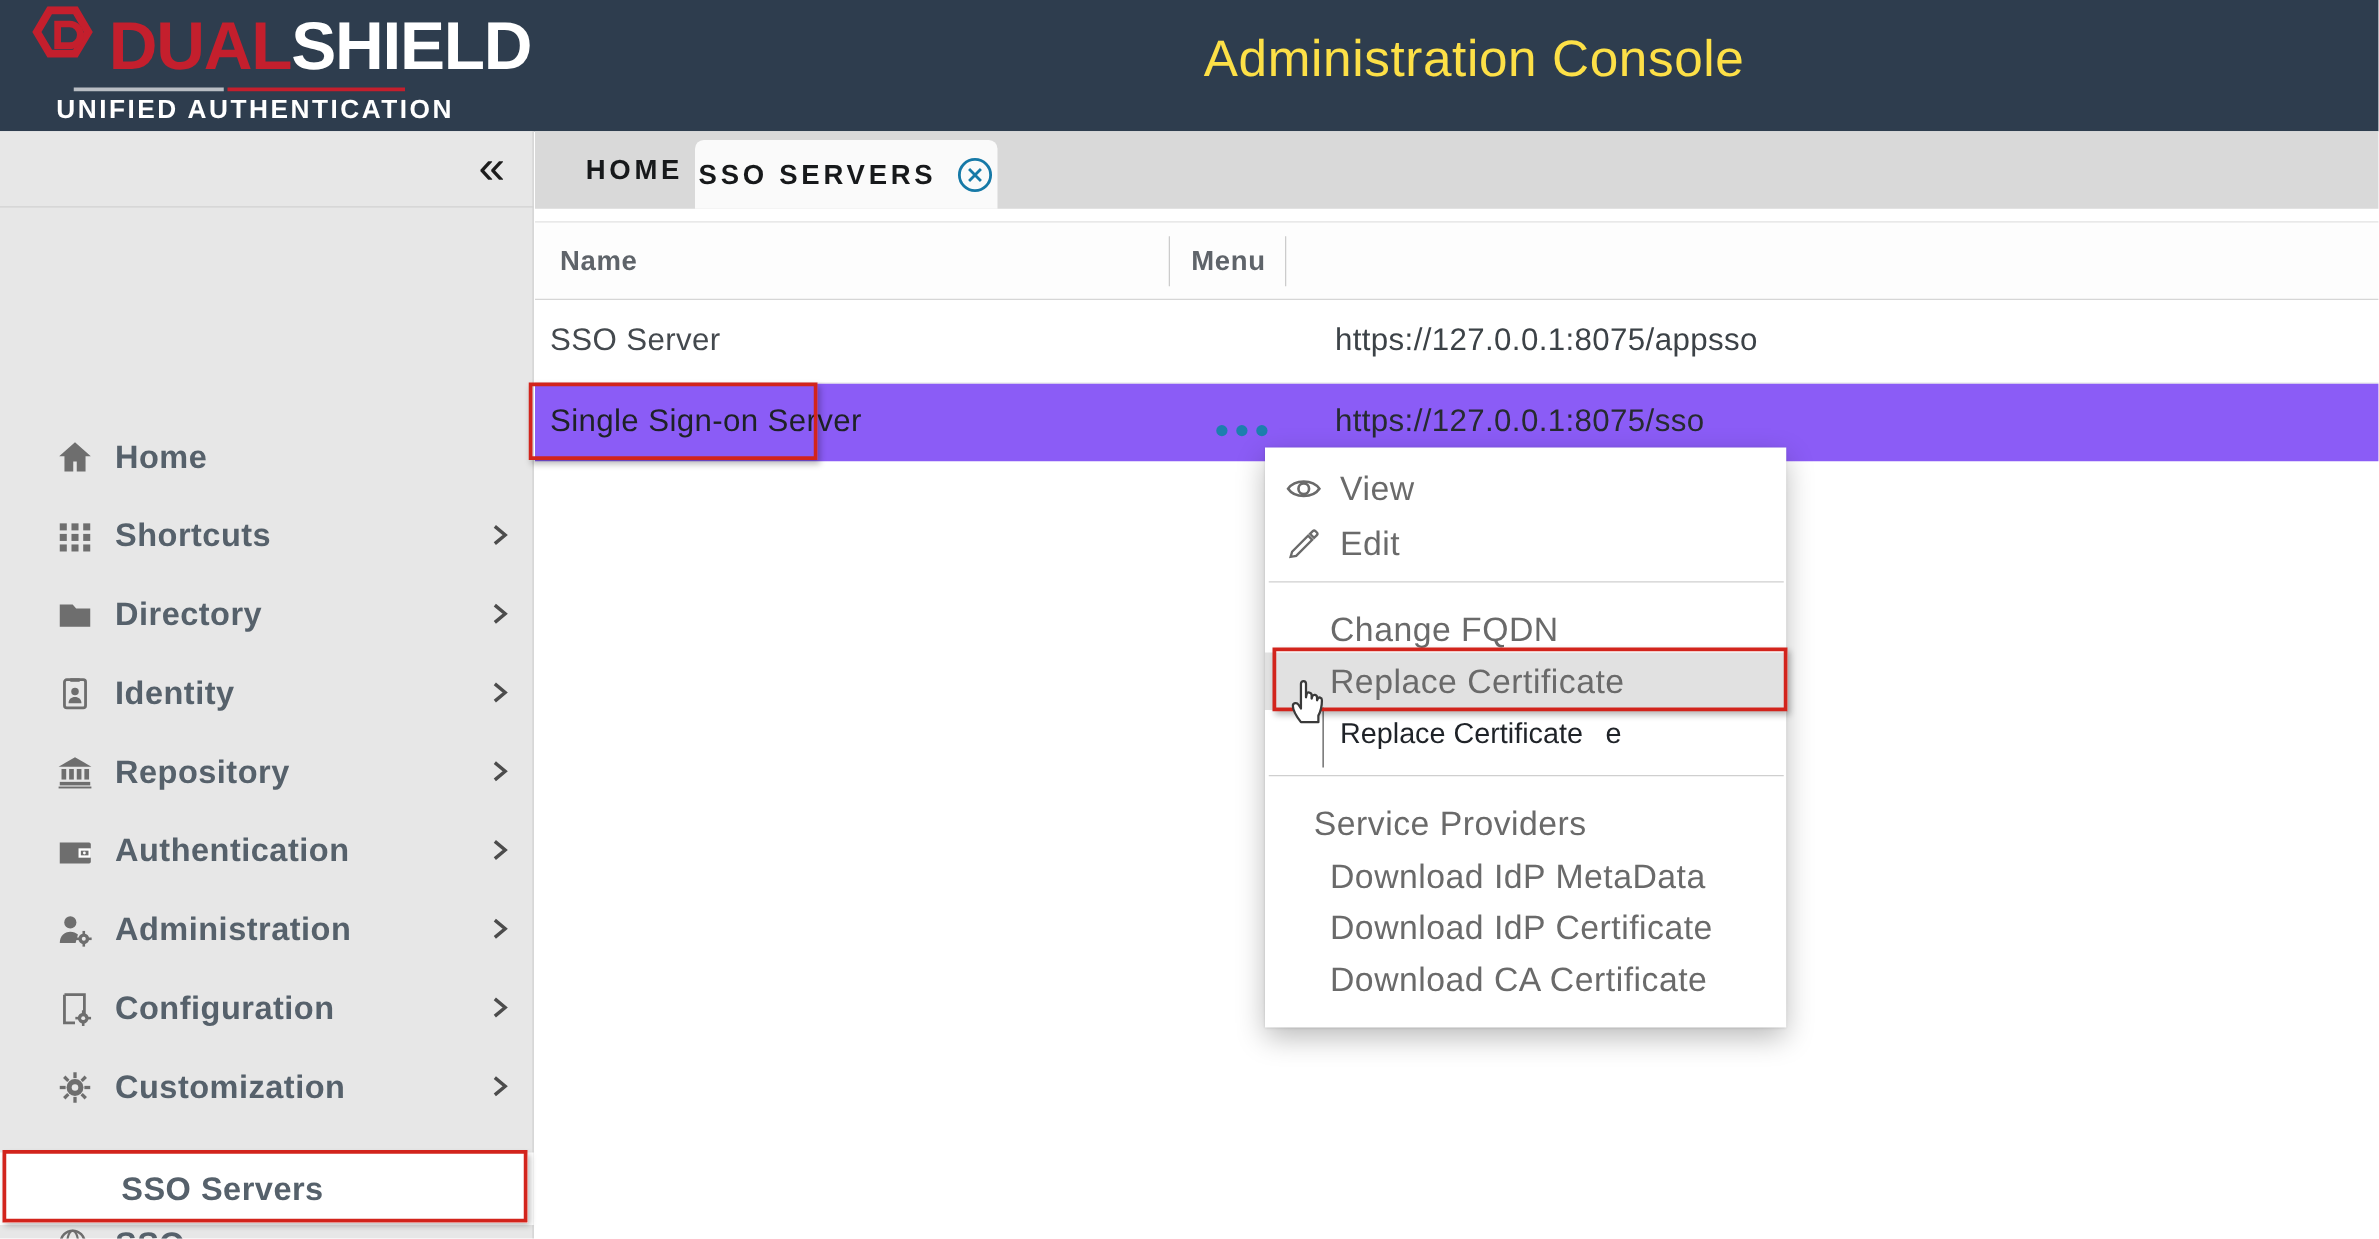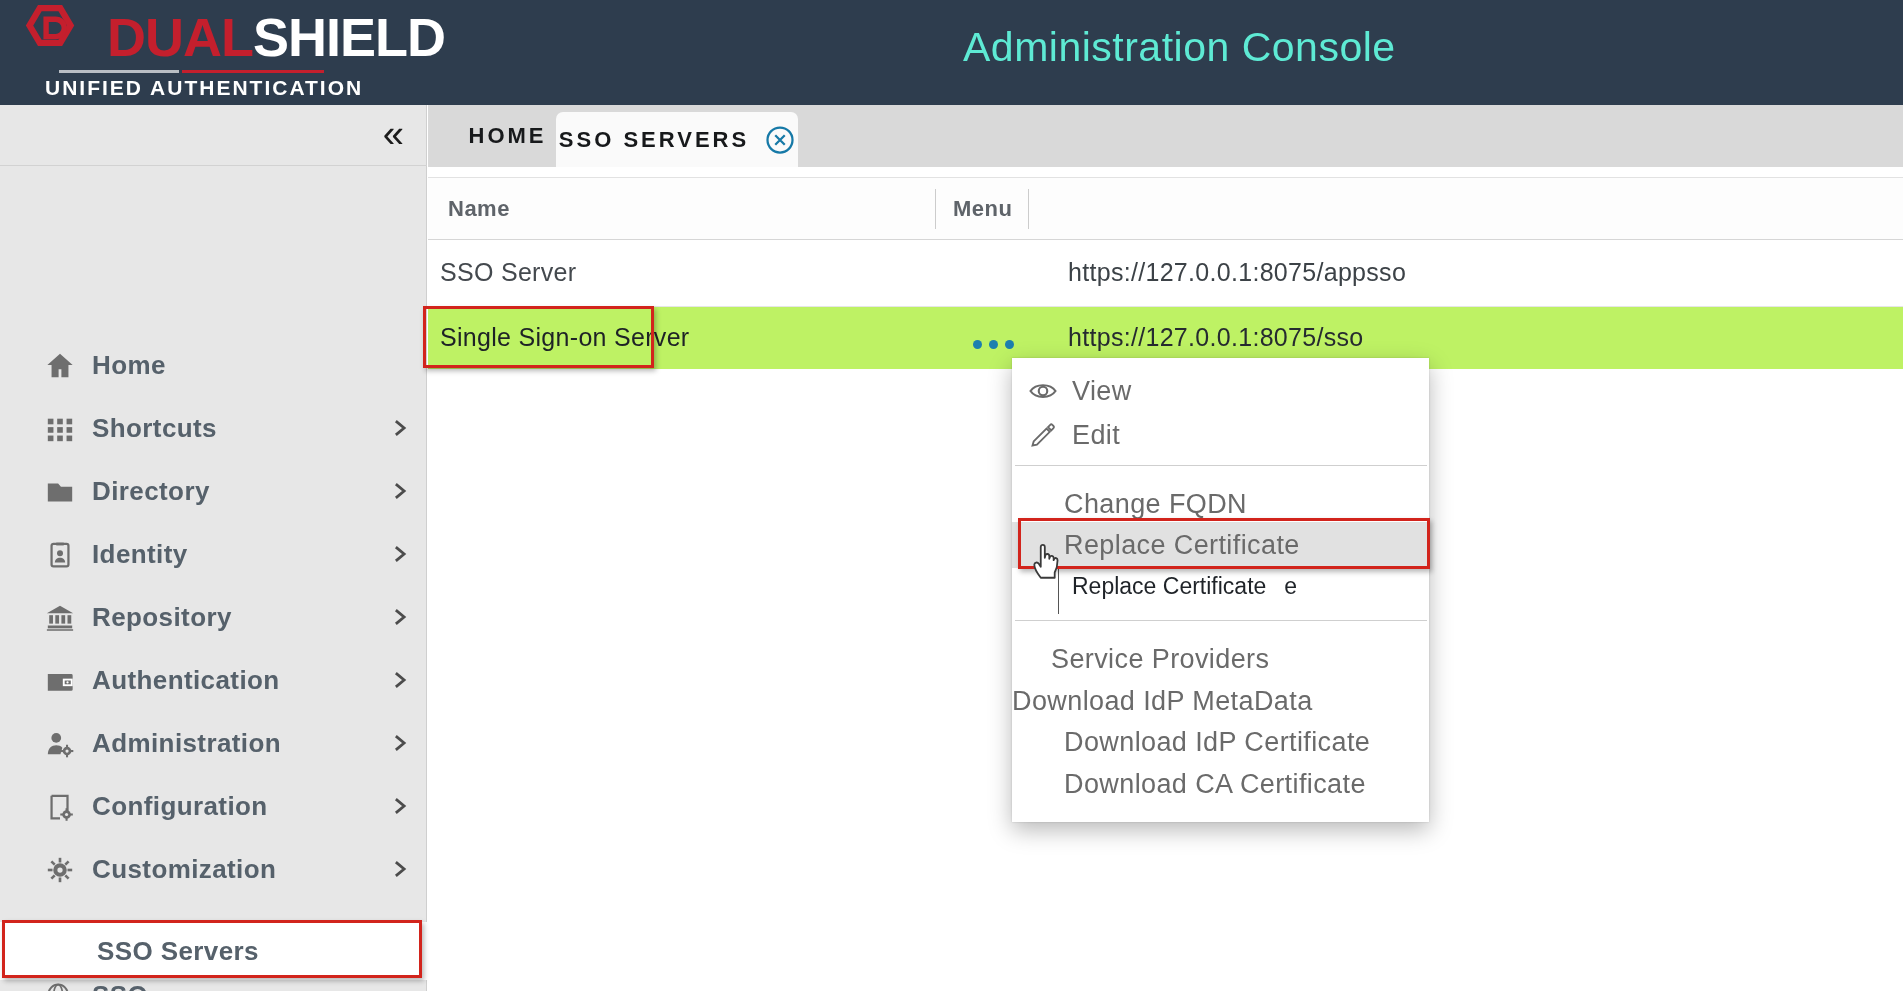--- a/index.html
+++ b/index.html
@@ -4,27 +4,27 @@
 <style>
   * { margin:0; padding:0; box-sizing:border-box; }
   html,body { width:1903px; height:991px; background:#fff; font-family:"Liberation Sans", sans-serif; }
   .canvas { position:relative; width:1903px; height:991px; overflow:hidden; background:#fff; }
 
   
   .app-header { position:absolute; left:0; top:0; width:1903px; height:105px; background:#2e3d4e; }
   .logo { position:absolute; left:25px; top:6px; width:360px; height:95px; cursor:pointer; }
   .logo-row { display:flex; align-items:center; height:62px; }
   .logo-shield { margin-right:4px; }
-  .logo-dual { color:#c41f2d; font-size:54px; font-weight:800; letter-spacing:-1px; line-height:60px;margin-left:20px; }
+  .logo-dual { color:#c41f2d; font-size:54px; font-weight:800; letter-spacing:-1px; line-height:60px; }
   .logo-shield-txt { color:#ffffff; font-size:54px; font-weight:800; letter-spacing:-1px; line-height:60px; }
   .logo-line { display:flex; height:3px; margin:2px 0 3px 34px; }
   .line-gray { width:120px; height:3px; background:#b9bec4; margin-right:3px; }
   .line-red  { width:142px; height:3px; background:#c41f2d; }
   .logo-tagline { color:#ffffff; font-size:21px; font-weight:700; letter-spacing:2px; margin-left:20px; white-space:nowrap; }
-  .page-title { position:absolute; left:963px; top:24px; color:#5eead4; font-size:41px; font-weight:400; letter-spacing:.5px;text-align:center; }
+  .page-title { position:absolute; left:963px; top:24px; color:#fde047; font-size:41px; font-weight:400; letter-spacing:.5px;text-align:center; }
 
   
   .sidebar { position:absolute; left:0; top:105px; width:427px; height:886px; background:#e7e7e7; border-right:1px solid #cfcfcf; }
   .collapse-btn { position:absolute; right:22px; top:8px; font-size:38px; color:#1c1c1c; cursor:pointer; line-height:42px; }
   .side-sep { position:absolute; left:0; top:60px; width:427px; height:1px; background:#d2d2d2; }
   .search-row { position:absolute; left:0; top:66px; width:427px; height:48px; }
   .search-input { position:absolute; left:10px; top:0; width:342px; height:48px; border:none; outline:none; background:#ffffff; font-size:24px; color:#444; padding:0 14px; font-family:"Liberation Sans",sans-serif; }
   .search-input::placeholder { color:#a3a3a3; }
   .search-clear { position:absolute; left:352px; top:0; width:75px; height:48px; background:#1679a7; border:none; border-radius:3px; color:#fff; font-size:26px; cursor:pointer; line-height:48px; text-align:center; }
   .side-item { position:absolute; left:0; width:427px; height:63px; display:flex; align-items:center; padding-left:44px; cursor:pointer; }
@@ -42,40 +42,40 @@
 
   
   .tbl-header { position:absolute; left:428px; top:177px; width:1475px; height:63px; background:#fdfdfd; border-top:1px solid #e2e2e2; border-bottom:1px solid #d6d6d6; }
   .col-head { position:absolute; top:18px; font-size:22px; font-weight:700; color:#5f646a; letter-spacing:.5px; }
   .col-head-name { left:20px; }
   .col-head-menu { left:525px; }
   .col-head-url  { left:652px;margin-top:48px; }
   .col-sep { position:absolute; top:11px; width:1px; height:40px; background:#cccccc; }
   .sep-1 { left:507px; } .sep-2 { left:600px; }
   .tbl-row1 { position:absolute; left:428px; top:240px; width:1475px; height:67px; background:#ffffff; border-bottom:1px solid #e6e6e6; }
-  .tbl-row2 { position:absolute; left:428px; top:307px; width:1475px; height:62px; background:#bef264; }
+  .tbl-row2 { position:absolute; left:428px; top:307px; width:1475px; height:62px; background:#8b5cf6; }
   .cell-name { position:absolute; left:12px; top:18px; font-size:25px; color:#44494e; letter-spacing:.3px; }
   .row2 .cell-name { color:#1e2226; top:16px; }
   .cell-url { position:absolute; left:640px; top:18px; font-size:25px; color:#3c4247; letter-spacing:.3px;text-align:right; }
   .row2 .cell-url { top:16px; color:#262b30; }
   .dots { position:absolute; left:545px; top:33px; display:flex; gap:7px; cursor:pointer; }
   .dots i { width:9px; height:9px; border-radius:50%; background:#1c7fae; }
 
   
   .ctx-menu { position:absolute; left:1012px; top:358px; width:417px; height:464px; background:#ffffff; box-shadow:0 8px 22px rgba(0,0,0,.28), 0 0 2px rgba(0,0,0,.15); }
   .ctx-item { position:absolute; left:0; width:417px; height:42px; display:flex; align-items:center; cursor:pointer; }
   .ctx-icon { width:30px; height:30px; margin-left:16px; margin-right:14px; display:flex; align-items:center; justify-content:center; }
   .ctx-label { font-size:27px; color:#6a6a6a; letter-spacing:.4px; }
   .ctx-view { top:12px; } .ctx-edit { top:56px; }
   .ctx-div { position:absolute; left:3px; width:412px; height:1px; background:#cfcfcf; }
   .div1 { top:107px; } .div2 { top:262px; }
   .ctx-fqdn { top:125px; padding-left:52px; }
   .ctx-replace { top:164px; height:46px; background:#e1e1e1; padding-left:52px; }
   .ctx-sp { top:280px; padding-left:39px; }
-  .ctx-dl1 { top:322px; }
+  .ctx-dl1 { top:322px; padding-left:52px; }
   .ctx-dl2 { top:363px; padding-left:52px; }
   .ctx-dl3 { top:405px; padding-left:52px; }
   .ctx-tooltip-line { position:absolute; left:46px; top:208px; width:1px; height:48px; background:#555; }
   .ctx-tooltip { position:absolute; left:60px; top:215px; font-size:23px; color:#1f2328; letter-spacing:0; display:flex; gap:18px; }
   .hand-cursor { position:absolute; left:1028px; top:538px; width:36px; height:42px; z-index:30; }
 
   
   .ann-box { position:absolute; border:3px solid #d2241c; box-shadow:2px 3px 5px rgba(0,0,0,.28); pointer-events:none; }
   .ann-sso-servers { left:2px; top:920px; width:420px; height:58px; }
   .ann-row2 { left:423px; top:306px; width:231px; height:62px; }

